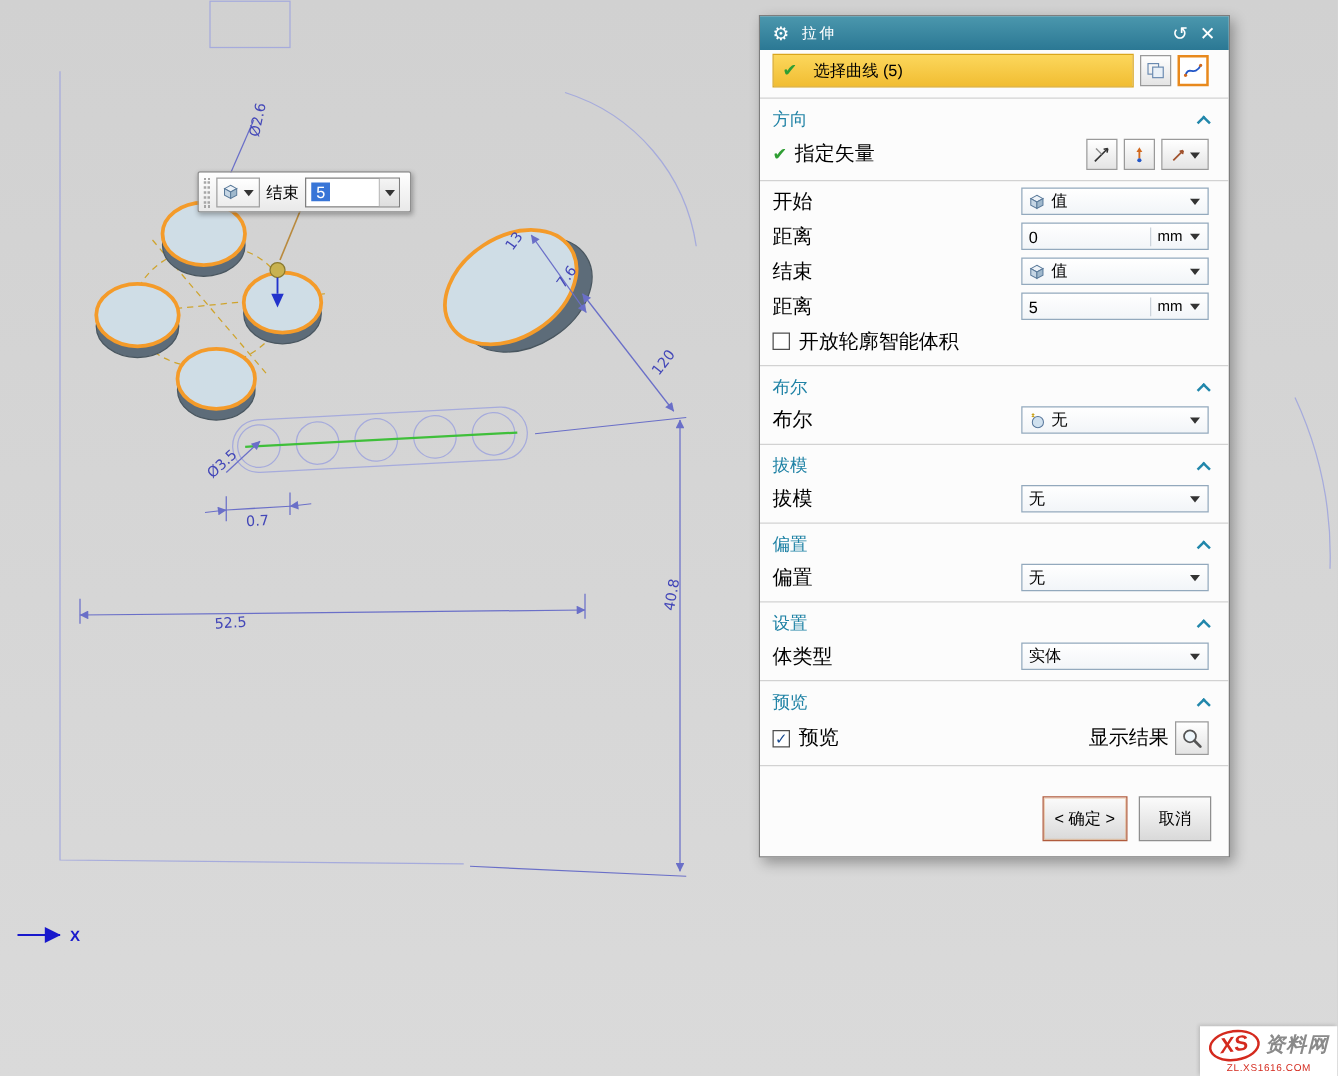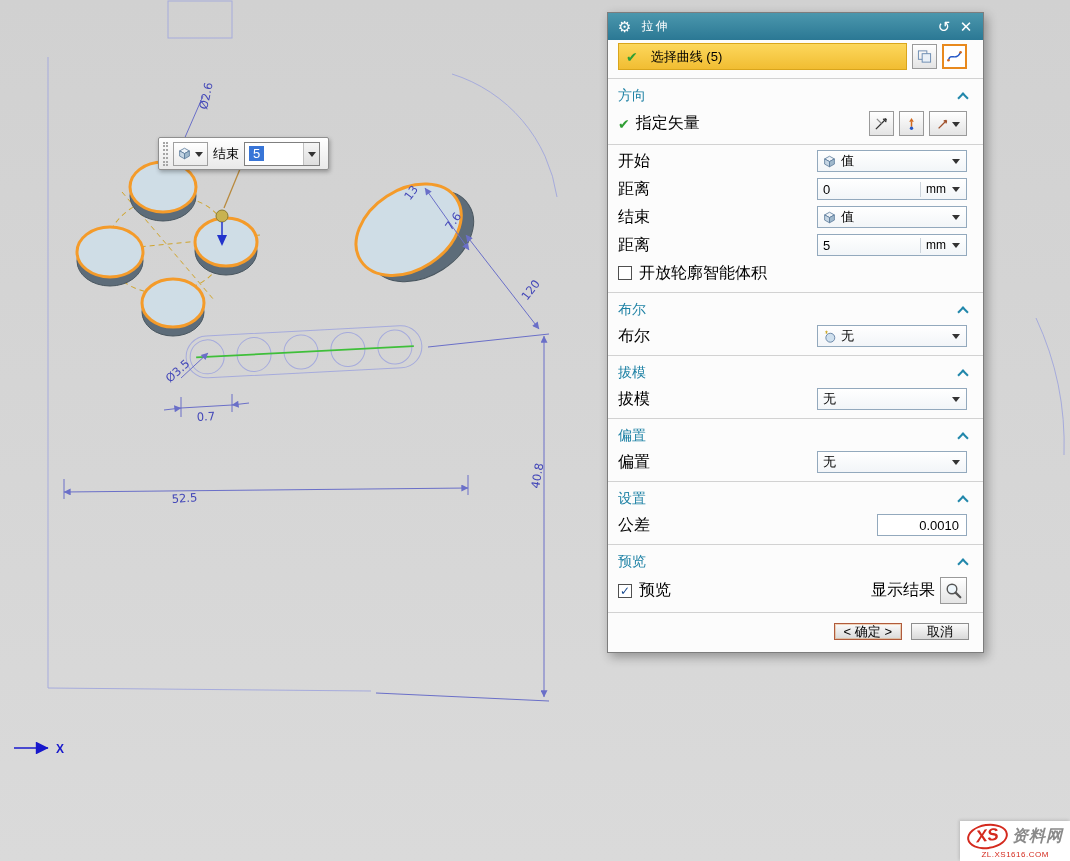--- a/index.html
+++ b/index.html
@@ -60,22 +60,22 @@
   .num-field { margin-left:auto; width:90px; height:22px; border:1px solid #93a9bd; background:#fff;
     display:flex; align-items:center; justify-content:flex-end; padding:0 7px; font-size:13px; }
 
   .cb { width:14px; height:14px; border:1px solid #4f4f4f; background:#fff; margin-right:7px;
     display:inline-flex; align-items:center; justify-content:center; position:relative; flex:0 0 auto; }
   .cb.checked::after { content:"✓"; color:#17498f; font-size:12px; font-weight:bold; line-height:1; }
 
   .sep { height:1px; background:#d2d2d2; margin:5px 0 2px; }
 
   .footer { display:flex; justify-content:flex-end; gap:9px; padding:8px 14px 12px; }
-  .btn { min-width:58px; height:17px; display:flex; align-items:center; justify-content:center;
-    border:1px solid #8f8f8f; background:linear-gradient(#fbfbfb,#d9d9d9); font-size:13px; padding:0 9px; }
+  .btn { min-width:58px; height:36px; display:flex; align-items:center; justify-content:center;
+    border:1px solid #8f8f8f; background:linear-gradient(#fbfbfb,#d9d9d9); font-size:13px; padding:0 9px;margin-top:14px; }
   .btn-ok { border-color:#b05b3c; box-shadow:inset 0 0 0 1px rgba(224,140,70,.35); }
 
   
   .watermark { position:absolute; right:0; bottom:0; z-index:20; background:#fff; padding:3px 7px 2px;
     text-align:center; box-shadow:-1px -1px 3px rgba(0,0,0,.15); }
   .wm-top { display:flex; align-items:center; gap:4px; }
   .wm-logo-wrap { border:2px solid #d42a1e; border-radius:50%; padding:0 7px 1px; transform:rotate(-8deg); display:inline-block; }
   .wm-logo { color:#d42a1e; font-style:italic; font-weight:bold; font-size:17px; }
   .wm-name { color:#8a8a8a; font-weight:bold; font-size:16px; letter-spacing:1px;font-style:italic; }
   .wm-url { color:#d42a1e; font-size:8px; letter-spacing:.5px; margin-top:1px; }
@@ -380,23 +380,26 @@
           </span>
       </div>
     </div>
     <div class="sep"></div>
 
     <div class="sec-h">
       <span class="sec-title">设置</span>
       <span class="chev"></span>
     </div>
     <div class="row">
-      <span class="lbl">公差</span>
-      <div class="num-field">
-        <span>0.0010</span>
+      <span class="lbl">体类型</span>
+      <div class="dd">
+        <span class="val">实体</span>
+        <span class="caret-zone">
+            <span class="caret"></span>
+          </span>
       </div>
     </div>
     <div class="sep"></div>
 
     <div class="sec-h">
       <span class="sec-title">预览</span>
       <span class="chev"></span>
     </div>
     <div class="row">
       <span class="cb checked"></span>

